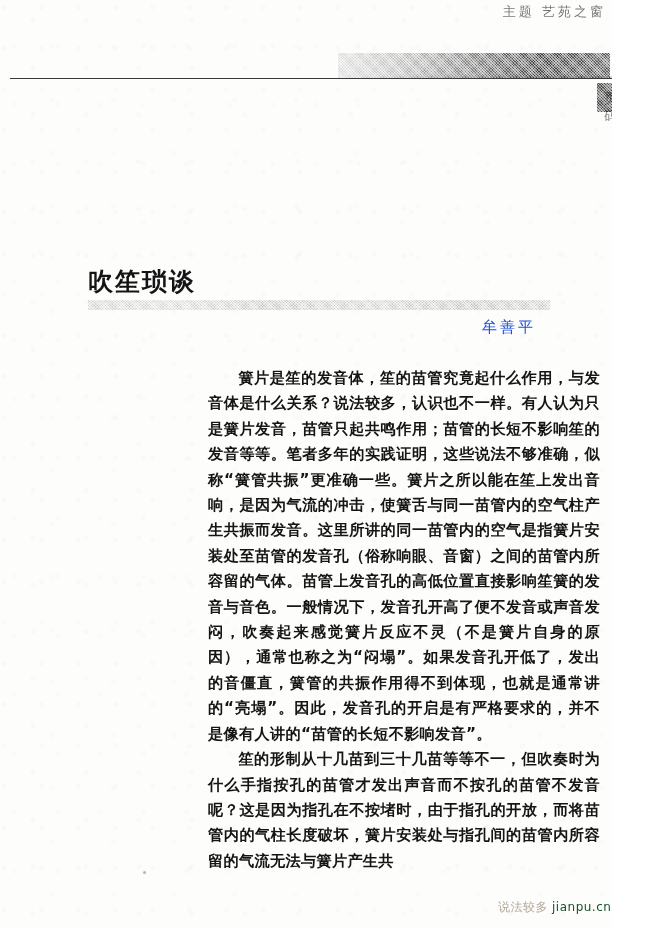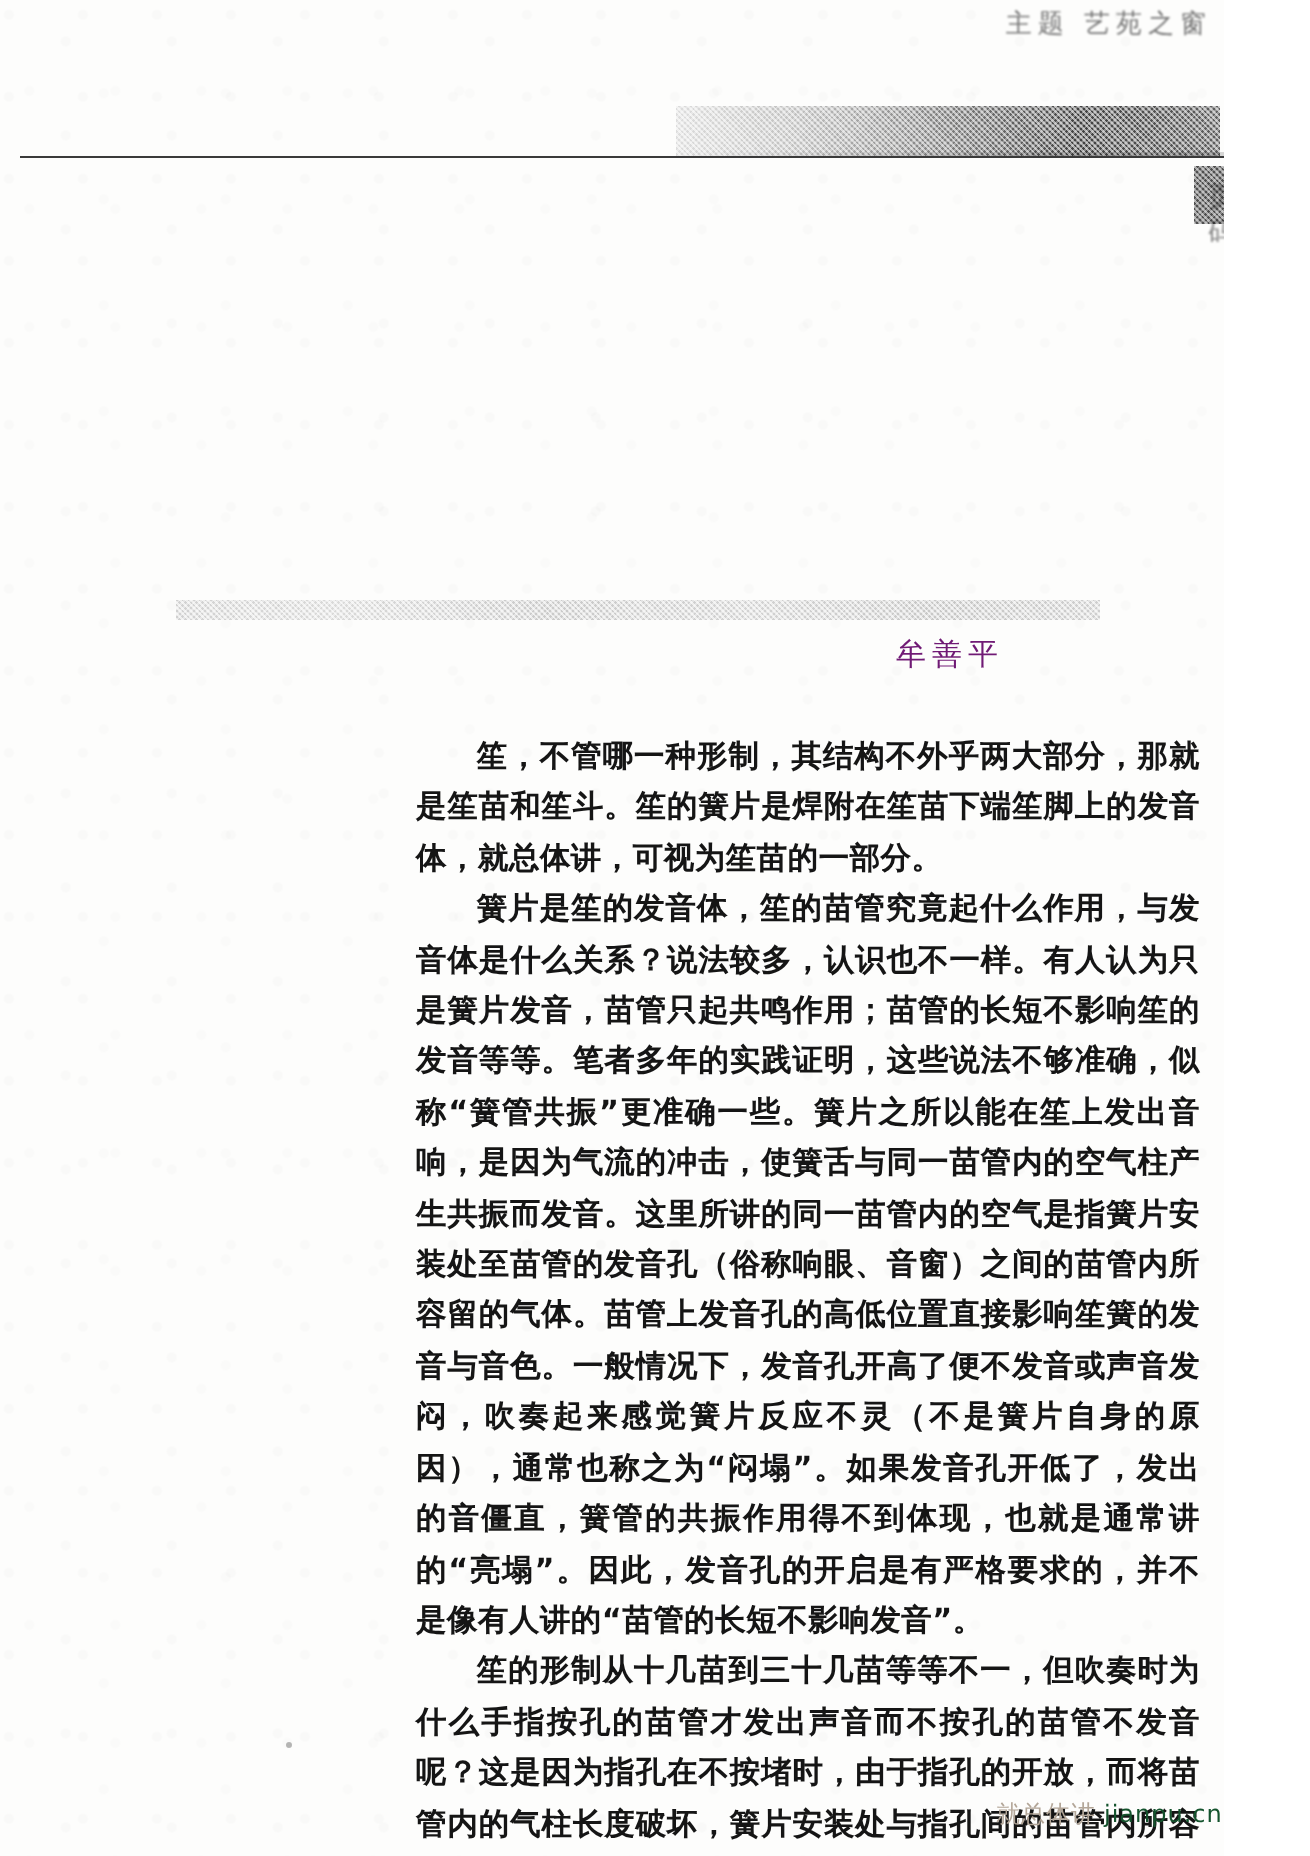--- a/index.html
+++ b/index.html
@@ -155,25 +155,25 @@
     inset: 0;
     background-image:
       repeating-linear-gradient(45deg, rgba(255,255,255,0.62) 0 1px, rgba(0,0,0,0) 1px 2px),
       repeating-linear-gradient(-45deg, rgba(255,255,255,0.45) 0 1px, rgba(0,0,0,0) 1px 2px);
     mix-blend-mode: screen;
   }
 
   
   .author-byline {
     position: absolute;
-    left: 448px;
+    left: 482px;
     top: 318px;
     font-size: 15px;
     letter-spacing: 3px;
-    color: #701a75;
+    color: #1d4ed8;
     font-family: "DejaVu Serif", serif;
     z-index: 3;
   }
 
   
   .body-text {
     position: absolute;
     left: 208px;
     top: 366px;
     width: 392px;
@@ -232,30 +232,30 @@
 
   <div class="header-band"></div>
   <div class="header-band-text">主题 艺苑之窗</div>
 
   <div class="header-rule-fade"></div>
   <div class="header-rule"></div>
 
   <div class="corner-block"></div>
   <div class="corner-block-text">页码</div>
 
+  <h1 class="article-title">吹笙琐谈</h1>
 
   <div class="title-band"></div>
 
   <div class="author-byline">牟善平</div>
 
   <div class="body-text">
-    <p>笙，不管哪一种形制，其结构不外乎两大部分，那就是笙苗和笙斗。笙的簧片是焊附在笙苗下端笙脚上的发音体，就总体讲，可视为笙苗的一部分。</p>
     <p>簧片是笙的发音体，笙的苗管究竟起什么作用，与发音体是什么关系？说法较多，认识也不一样。有人认为只是簧片发音，苗管只起共鸣作用；苗管的长短不影响笙的发音等等。笔者多年的实践证明，这些说法不够准确，似称“簧管共振”更准确一些。簧片之所以能在笙上发出音响，是因为气流的冲击，使簧舌与同一苗管内的空气柱产生共振而发音。这里所讲的同一苗管内的空气是指簧片安装处至苗管的发音孔（俗称响眼、音窗）之间的苗管内所容留的气体。苗管上发音孔的高低位置直接影响笙簧的发音与音色。一般情况下，发音孔开高了便不发音或声音发闷，吹奏起来感觉簧片反应不灵（不是簧片自身的原因），通常也称之为“闷塌”。如果发音孔开低了，发出的音僵直，簧管的共振作用得不到体现，也就是通常讲的“亮塌”。因此，发音孔的开启是有严格要求的，并不是像有人讲的“苗管的长短不影响发音”。</p>
     <p>笙的形制从十几苗到三十几苗等等不一，但吹奏时为什么手指按孔的苗管才发出声音而不按孔的苗管不发音呢？这是因为指孔在不按堵时，由于指孔的开放，而将苗管内的气柱长度破坏，簧片安装处与指孔间的苗管内所容留的气流无法与簧片产生共</p>
   </div>
 
   <div class="scan-speck"></div>
 
   <div class="footer-watermark">
-    <span class="wm-cn">就总体讲</span><span class="wm-url">jianpu.cn</span>
+    <span class="wm-cn">说法较多</span><span class="wm-url">jianpu.cn</span>
   </div>
 
 </div>
 
 </body></html>

